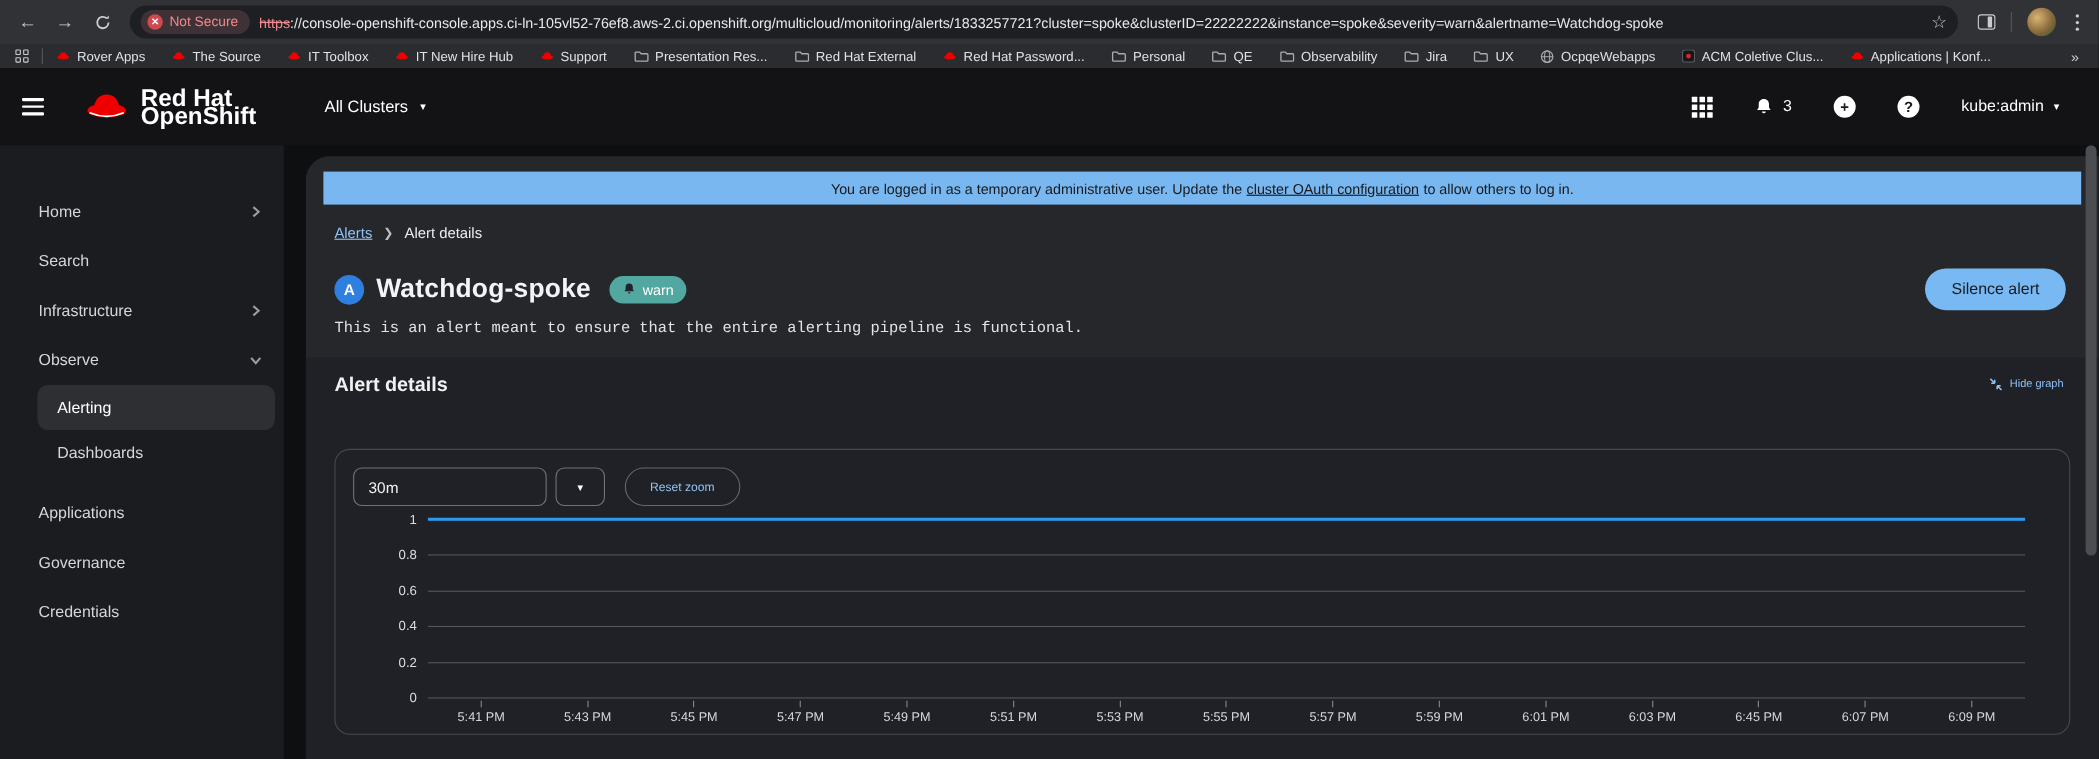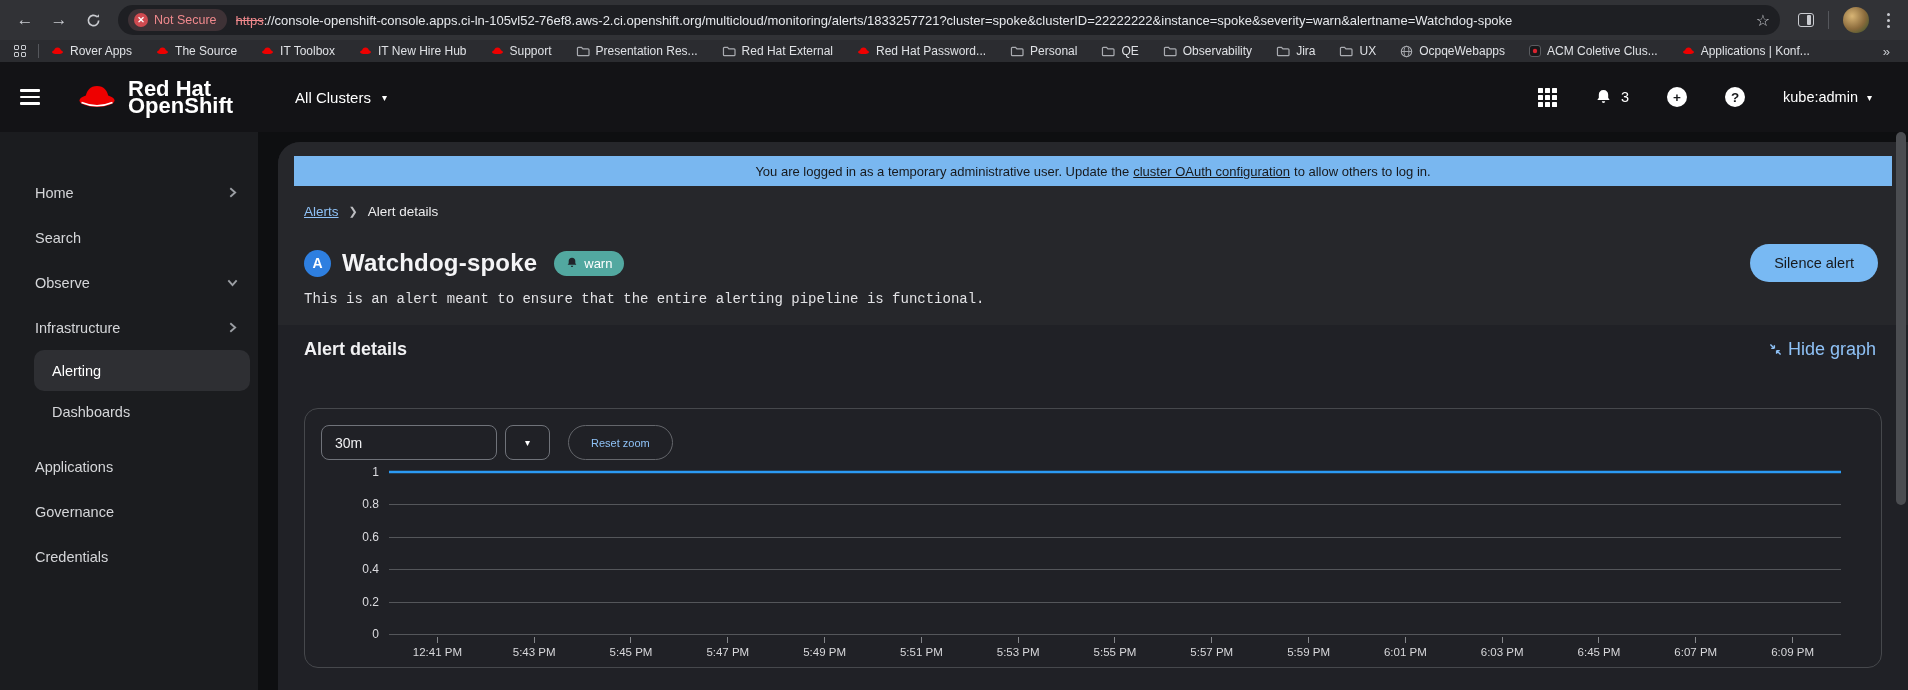--- a/index.html
+++ b/index.html
@@ -81,21 +81,21 @@
   .sev-badge { display:inline-flex; align-items:center; gap:6px; height:25px; border-radius:13px; background:#52a8a0;
                padding:0 12px; margin-left:6px; }
   .sev-badge .sev-label { color:#fff; font-size:13px; }
   .silence-btn { margin-left:auto; height:38px; padding:0 24px; border-radius:19px; background:#78b9f3; color:#17191c;
                  font-size:14.5px; font-weight:500; border:none; display:flex; align-items:center; }
   .alert-desc { margin:8px 26px 0; font-size:14px; color:#e2e2e5;font-family:Liberation Mono, monospace; }
 
   .page-body { flex:1; background:#202126; display:flex; flex-direction:column; }
   .section-row { padding:14px 32px 0 26px; display:flex; align-items:center; }
   .section-heading { font-size:18px; font-weight:bold; color:#f1f1f3; }
-  .hide-graph { margin-left:auto; display:flex; align-items:center; gap:6px; color:#8fc2f7; font-size:18px; }
+  .hide-graph { margin-left:auto; display:flex; align-items:center; gap:6px; color:#8fc2f7; font-size:10px; }
 
   .chart-card { margin:48px 26px 0; height:260px; border:1px solid #46484c; border-radius:14px; padding:16px 0 0 16px; position:relative; }
   .controls { display:flex; align-items:center; gap:8px; }
   .range-select { width:176px; height:35px; border:1px solid #70737a; border-radius:8px; background:transparent;
                   color:#f0f0f2; font-size:14px; display:flex; align-items:center; padding-left:13px; }
   .range-caret-btn { width:45px; height:35px; border:1px solid #70737a; border-radius:8px; display:flex;
                      align-items:center; justify-content:center; margin-right:10px; }
   .reset-zoom { height:35px; padding:0 22px; border:1px solid #64666b; border-radius:18px; background:transparent;
                 color:#8fc2f7; font-size:11px; display:flex; align-items:center; }
 
@@ -315,29 +315,29 @@
       <div class="nav-item">
         <span class="nav-label">Home</span>
         <svg width="11" height="11" viewBox="0 0 10 10">
           <path d="M3 1.2 L7.4 5 L3 8.8" fill="none" stroke="#9b9ea3" stroke-width="1.7"></path>
         </svg>
       </div>
       <div class="nav-item">
         <span class="nav-label">Search</span>
       </div>
       <div class="nav-item">
+        <span class="nav-label">Infrastructure</span>
+        <svg width="11" height="11" viewBox="0 0 10 10">
+          <path d="M3 1.2 L7.4 5 L3 8.8" fill="none" stroke="#9b9ea3" stroke-width="1.7"></path>
+        </svg>
+      </div>
+      <div class="nav-item">
         <span class="nav-label">Observe</span>
         <svg width="11" height="11" viewBox="0 0 10 10">
           <path d="M1.2 3 L5 7.4 L8.8 3" fill="none" stroke="#9b9ea3" stroke-width="1.7"></path>
-        </svg>
-      </div>
-      <div class="nav-item">
-        <span class="nav-label">Infrastructure</span>
-        <svg width="11" height="11" viewBox="0 0 10 10">
-          <path d="M3 1.2 L7.4 5 L3 8.8" fill="none" stroke="#9b9ea3" stroke-width="1.7"></path>
         </svg>
       </div>
       <div class="nav-child active">Alerting</div>
       <div class="nav-child">Dashboards</div>
       <div class="group-gap"></div>
       <div class="nav-item">
         <span class="nav-label">Applications</span>
       </div>
       <div class="nav-item">
         <span class="nav-label">Governance</span>
@@ -408,21 +408,21 @@
           <div class="ytick" style="top: 20%;">0.8</div>
           <div class="gridline" style="top: 0%;"></div>
           <div class="ytick" style="top: 0%;">1</div>
           <svg class="chart-svg" viewBox="0 0 100 100" preserveAspectRatio="none">
             <polyline points="0.00,0.00 7.14,0.00 14.29,0.00 21.43,0.00 28.57,0.00 35.71,0.00 42.86,0.00 50.00,0.00 57.14,0.00 64.29,0.00 71.43,0.00 78.57,0.00 85.71,0.00 92.86,0.00 100.00,0.00" fill="none" stroke="#2b9af3" stroke-width="2.6" vector-effect="non-scaling-stroke"></polyline>
           </svg>
         </div>
       <div class="xlabels" id="xlabels">
           <div class="xcell">
             <div class="tick"></div>
-            <span>12:41 PM</span>
+            <span>5:41 PM</span>
           </div>
           <div class="xcell">
             <div class="tick"></div>
             <span>5:43 PM</span>
           </div>
           <div class="xcell">
             <div class="tick"></div>
             <span>5:45 PM</span>
           </div>
           <div class="xcell">

